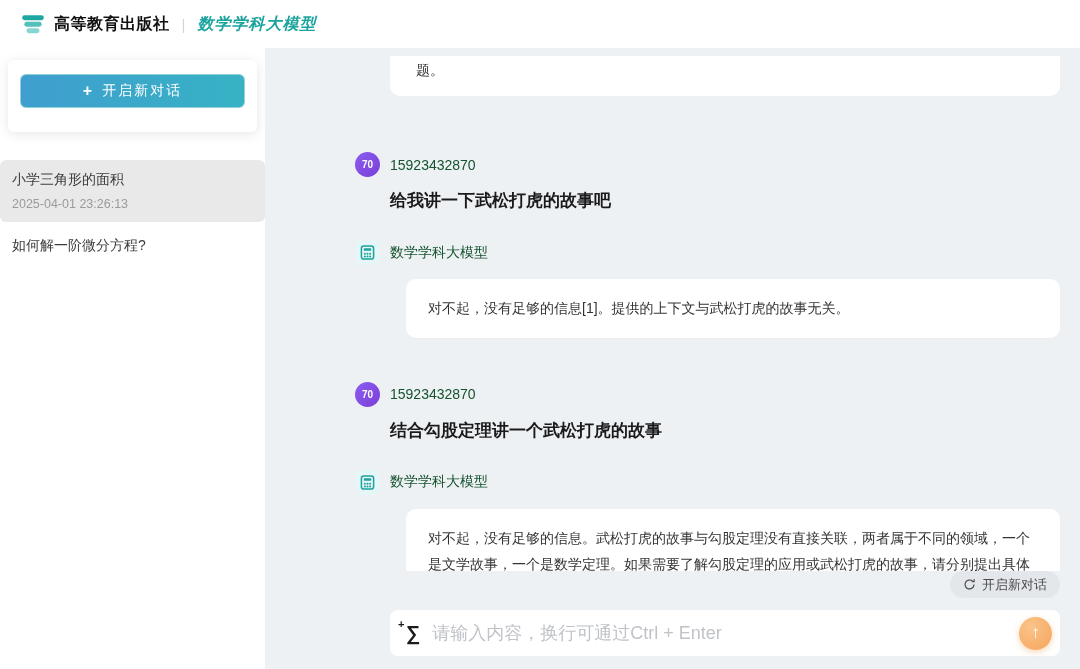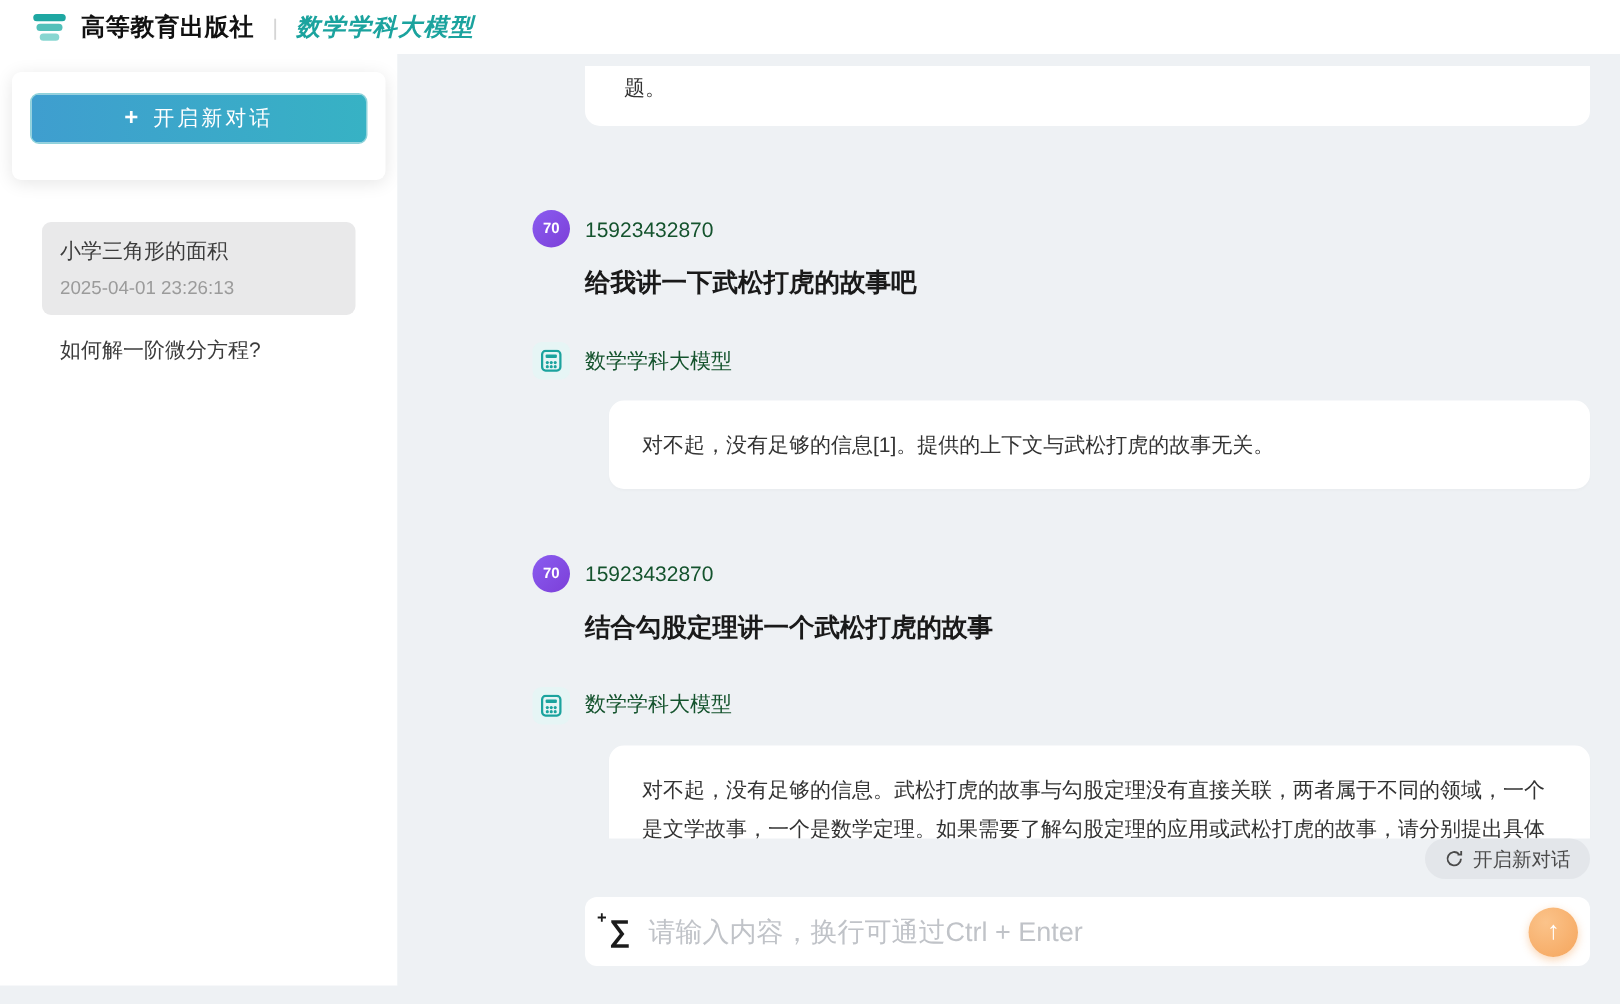--- a/index.html
+++ b/index.html
@@ -5,21 +5,21 @@
   * { box-sizing: border-box; margin: 0; padding: 0; }
   html, body { width: 1080px; height: 669px; overflow: hidden; }
   body {
     font-family: "Liberation Sans", "DejaVu Sans", sans-serif;
     background: #eef1f4;
     color: #333;
   }
 
   
   .app-header {
-    height: 36px;
+    height: 48px;
     background: #ffffff;
     display: flex;
     align-items: center;
     padding: 0 20px;
   }
   .logo { display: inline-flex; margin-right: 8px; }
   .brand-name { font-size: 16px; font-weight: 700; color: #111; letter-spacing: .5px; }
   .header-divider { color: #d5d5d5; margin: 0 12px; font-size: 15px; font-weight: 300; }
   .product-title { font-size: 16px; font-weight: 700; font-style: italic; color: #1ba39e; letter-spacing: 1px; }
 
@@ -45,21 +45,21 @@
     font-size: 14px;
     letter-spacing: 2px;
     cursor: pointer;
     display: flex;
     align-items: center;
     justify-content: center;
     gap: 8px;
     font-family: inherit;
   }
   .new-chat-button .plus { font-size: 16px; font-weight: 700; }
-  .history { margin-top: 28px; padding: 0 28px; }
+  .history { margin-top: 28px; padding: 0 0; }
   .history-item { padding: 11px 12px; border-radius: 6px; margin-bottom: 4px; cursor: pointer; }
   .history-item.selected { background: #e9e9ea; }
   .history-title { font-size: 14px; color: #3c3c3c; }
   .history-time { font-size: 12.5px; color: #9b9b9b; margin-top: 8px; }
 
   
   .chat-main { flex: 1; display: flex; flex-direction: column; background: #eef1f4; }
   .chat-scroll { flex: 1; overflow: hidden; padding: 8px 20px 0 90px; }
 
   .partial-card {

